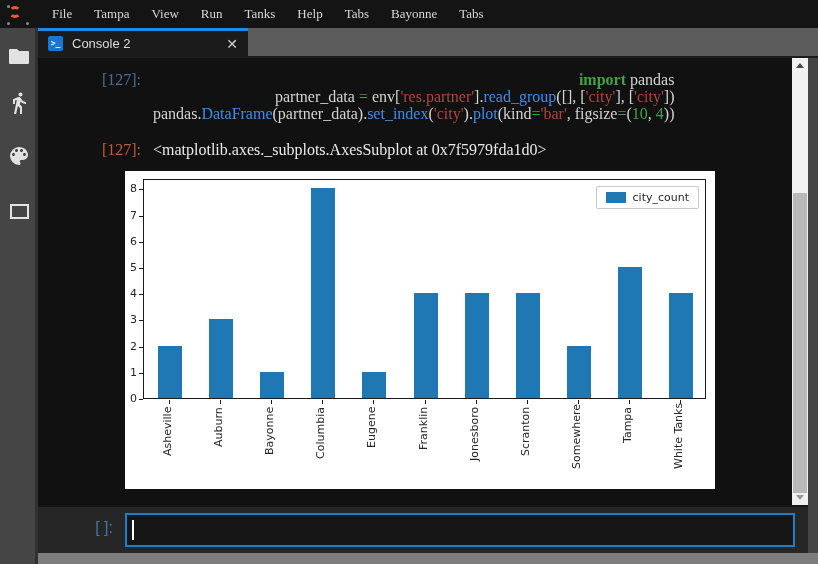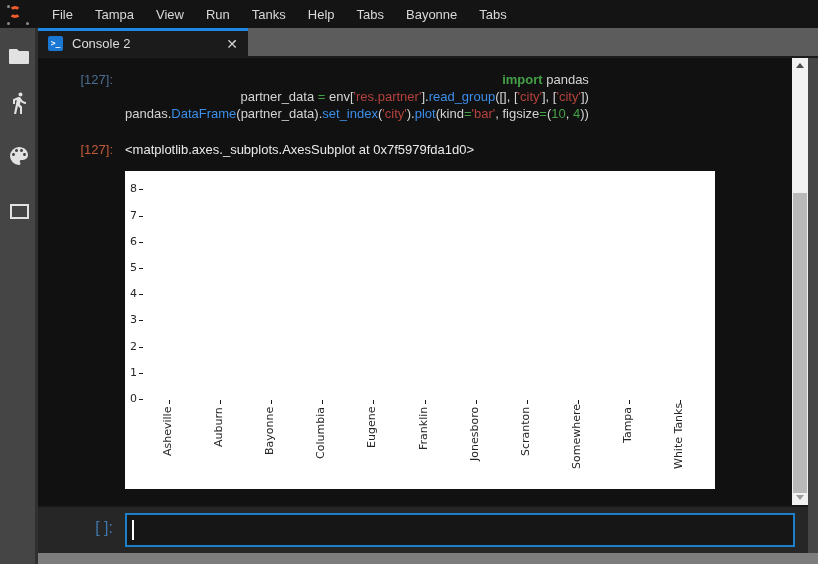--- a/index.html
+++ b/index.html
@@ -9,21 +9,21 @@
   
   #menubar { position:absolute; left:0; top:0; width:818px; height:28px;
              background:#141414; display:flex; align-items:center; z-index:6; }
   #logo { position:relative; width:26px; height:26px; margin:1px 6px 0 5px; }
   #logo .arc { position:absolute; left:4px; top:4px; width:12px; height:12px;
                border:3px solid #ef5b2d; border-left-color:transparent; border-right-color:transparent;
                border-radius:50%; }
   #logo .dot { position:absolute; width:3px; height:3px; background:#8a8a8a; border-radius:50%; }
   #logo .d1 { left:2px; top:3px; } #logo .d2 { left:2px; top:20px; } #logo .d3 { left:21px; top:20px; }
   .menu-item { color:#d8d8d8; font-size:13px; padding:0 11px; cursor:default; }
-  #menubar-items { display:flex; margin-left:4px; }
+  #menubar-items { display:flex; margin-left:4px;font-family:Liberation Serif, serif; }
 
   
   #sidebar { position:absolute; left:0; top:28px; width:38px; height:536px;
              background:#454545; border-right:3px solid #303030; }
   .side-btn { position:absolute; left:7px; width:24px; height:24px; }
   .side-btn svg { display:block; }
 
   
   #tabbar { position:absolute; left:38px; top:28px; width:780px; height:30px;
             background:#5c5c5c; border-bottom:2px solid #1c1c1c; }
@@ -32,21 +32,21 @@
                  display:flex; align-items:center; padding:0 10px 0 10px; }
   #tab-term-icon { width:15px; height:15px; background:#1976d2; border-radius:2px;
                    color:#fff; font-family:"DejaVu Sans Mono",monospace; font-size:8px;
                    font-weight:bold; line-height:15px; text-align:center; flex:none; }
   #tab-label { color:#dcdcdc; font-size:13px; margin-left:9px; flex:1; }
   #tab-close { color:#cfcfcf; font-size:14px; line-height:14px; }
 
   
   #console { position:absolute; left:38px; top:58px; width:770px; height:447px;
              background:#111111; overflow:hidden; }
-  .row { display:flex; font-family:Liberation Sans, sans-serif; font-size:13px; line-height:17px; }
+  .row { display:flex; font-family:Liberation Serif, serif; font-size:16px; line-height:17px;margin-left:28px; }
   .prompt-col { width:87px; flex:none; text-align:right; padding-right:12px; }
   .in-prompt  { color:#4c6e91; }
   .out-prompt { color:#c25b38; }
   #cell { padding-top:13px; }
   .code-line { white-space:pre;text-align:right; }
   .tok-keyword { color:#43a047; font-weight:bold; }
   .tok-operator, .tok-number { color:#43a047; }
   .tok-string { color:#b5423c; }
   .tok-function { color:#3b8eea; }
   .tok-plain { color:#d4d4d4; }
@@ -158,20 +158,37 @@
         <div class="code-line"><span class="tok-plain">pandas.</span><span class="tok-function">DataFrame</span><span class="tok-plain">(partner_data).</span><span class="tok-function">set_index</span><span class="tok-plain">(</span><span class="tok-string">'city'</span><span class="tok-plain">).</span><span class="tok-function">plot</span><span class="tok-plain">(kind</span><span class="tok-operator">=</span><span class="tok-string">'bar'</span><span class="tok-plain">, figsize</span><span class="tok-operator">=</span><span class="tok-plain">(</span><span class="tok-number">10</span><span class="tok-plain">, </span><span class="tok-number">4</span><span class="tok-plain">))</span></div>
       </div>
   </div>
 
   <div id="output-row" class="row">
     <div class="prompt-col out-prompt">[127]:</div>
     <div id="output-text">&lt;matplotlib.axes._subplots.AxesSubplot at 0x7f5979fda1d0&gt;</div>
   </div>
 
   <div id="figure">
+    <div id="plot-area">
+      <div id="legend">
+        <span id="legend-swatch" style="background: rgb(31, 119, 180);"></span>
+        <span id="legend-label">city_count</span>
+      </div>
+    <div class="bar" style="left: 13.5909px; height: 52.381px; background: rgb(31, 119, 180);"></div>
+        <div class="bar" style="left: 64.7727px; height: 78.5714px; background: rgb(31, 119, 180);"></div>
+        <div class="bar" style="left: 115.955px; height: 26.1905px; background: rgb(31, 119, 180);"></div>
+        <div class="bar" style="left: 167.136px; height: 209.524px; background: rgb(31, 119, 180);"></div>
+        <div class="bar" style="left: 218.318px; height: 26.1905px; background: rgb(31, 119, 180);"></div>
+        <div class="bar" style="left: 269.5px; height: 104.762px; background: rgb(31, 119, 180);"></div>
+        <div class="bar" style="left: 320.682px; height: 104.762px; background: rgb(31, 119, 180);"></div>
+        <div class="bar" style="left: 371.864px; height: 104.762px; background: rgb(31, 119, 180);"></div>
+        <div class="bar" style="left: 423.045px; height: 52.381px; background: rgb(31, 119, 180);"></div>
+        <div class="bar" style="left: 474.227px; height: 130.952px; background: rgb(31, 119, 180);"></div>
+        <div class="bar" style="left: 525.409px; height: 104.762px; background: rgb(31, 119, 180);"></div>
+      </div>
   <div class="ytick-label" style="top: 221px;">0</div>
       <div class="ytick-mark" style="top: 228px;"></div>
       <div class="ytick-label" style="top: 194.81px;">1</div>
       <div class="ytick-mark" style="top: 201.81px;"></div>
       <div class="ytick-label" style="top: 168.619px;">2</div>
       <div class="ytick-mark" style="top: 175.619px;"></div>
       <div class="ytick-label" style="top: 142.429px;">3</div>
       <div class="ytick-mark" style="top: 149.429px;"></div>
       <div class="ytick-label" style="top: 116.238px;">4</div>
       <div class="ytick-mark" style="top: 123.238px;"></div>

